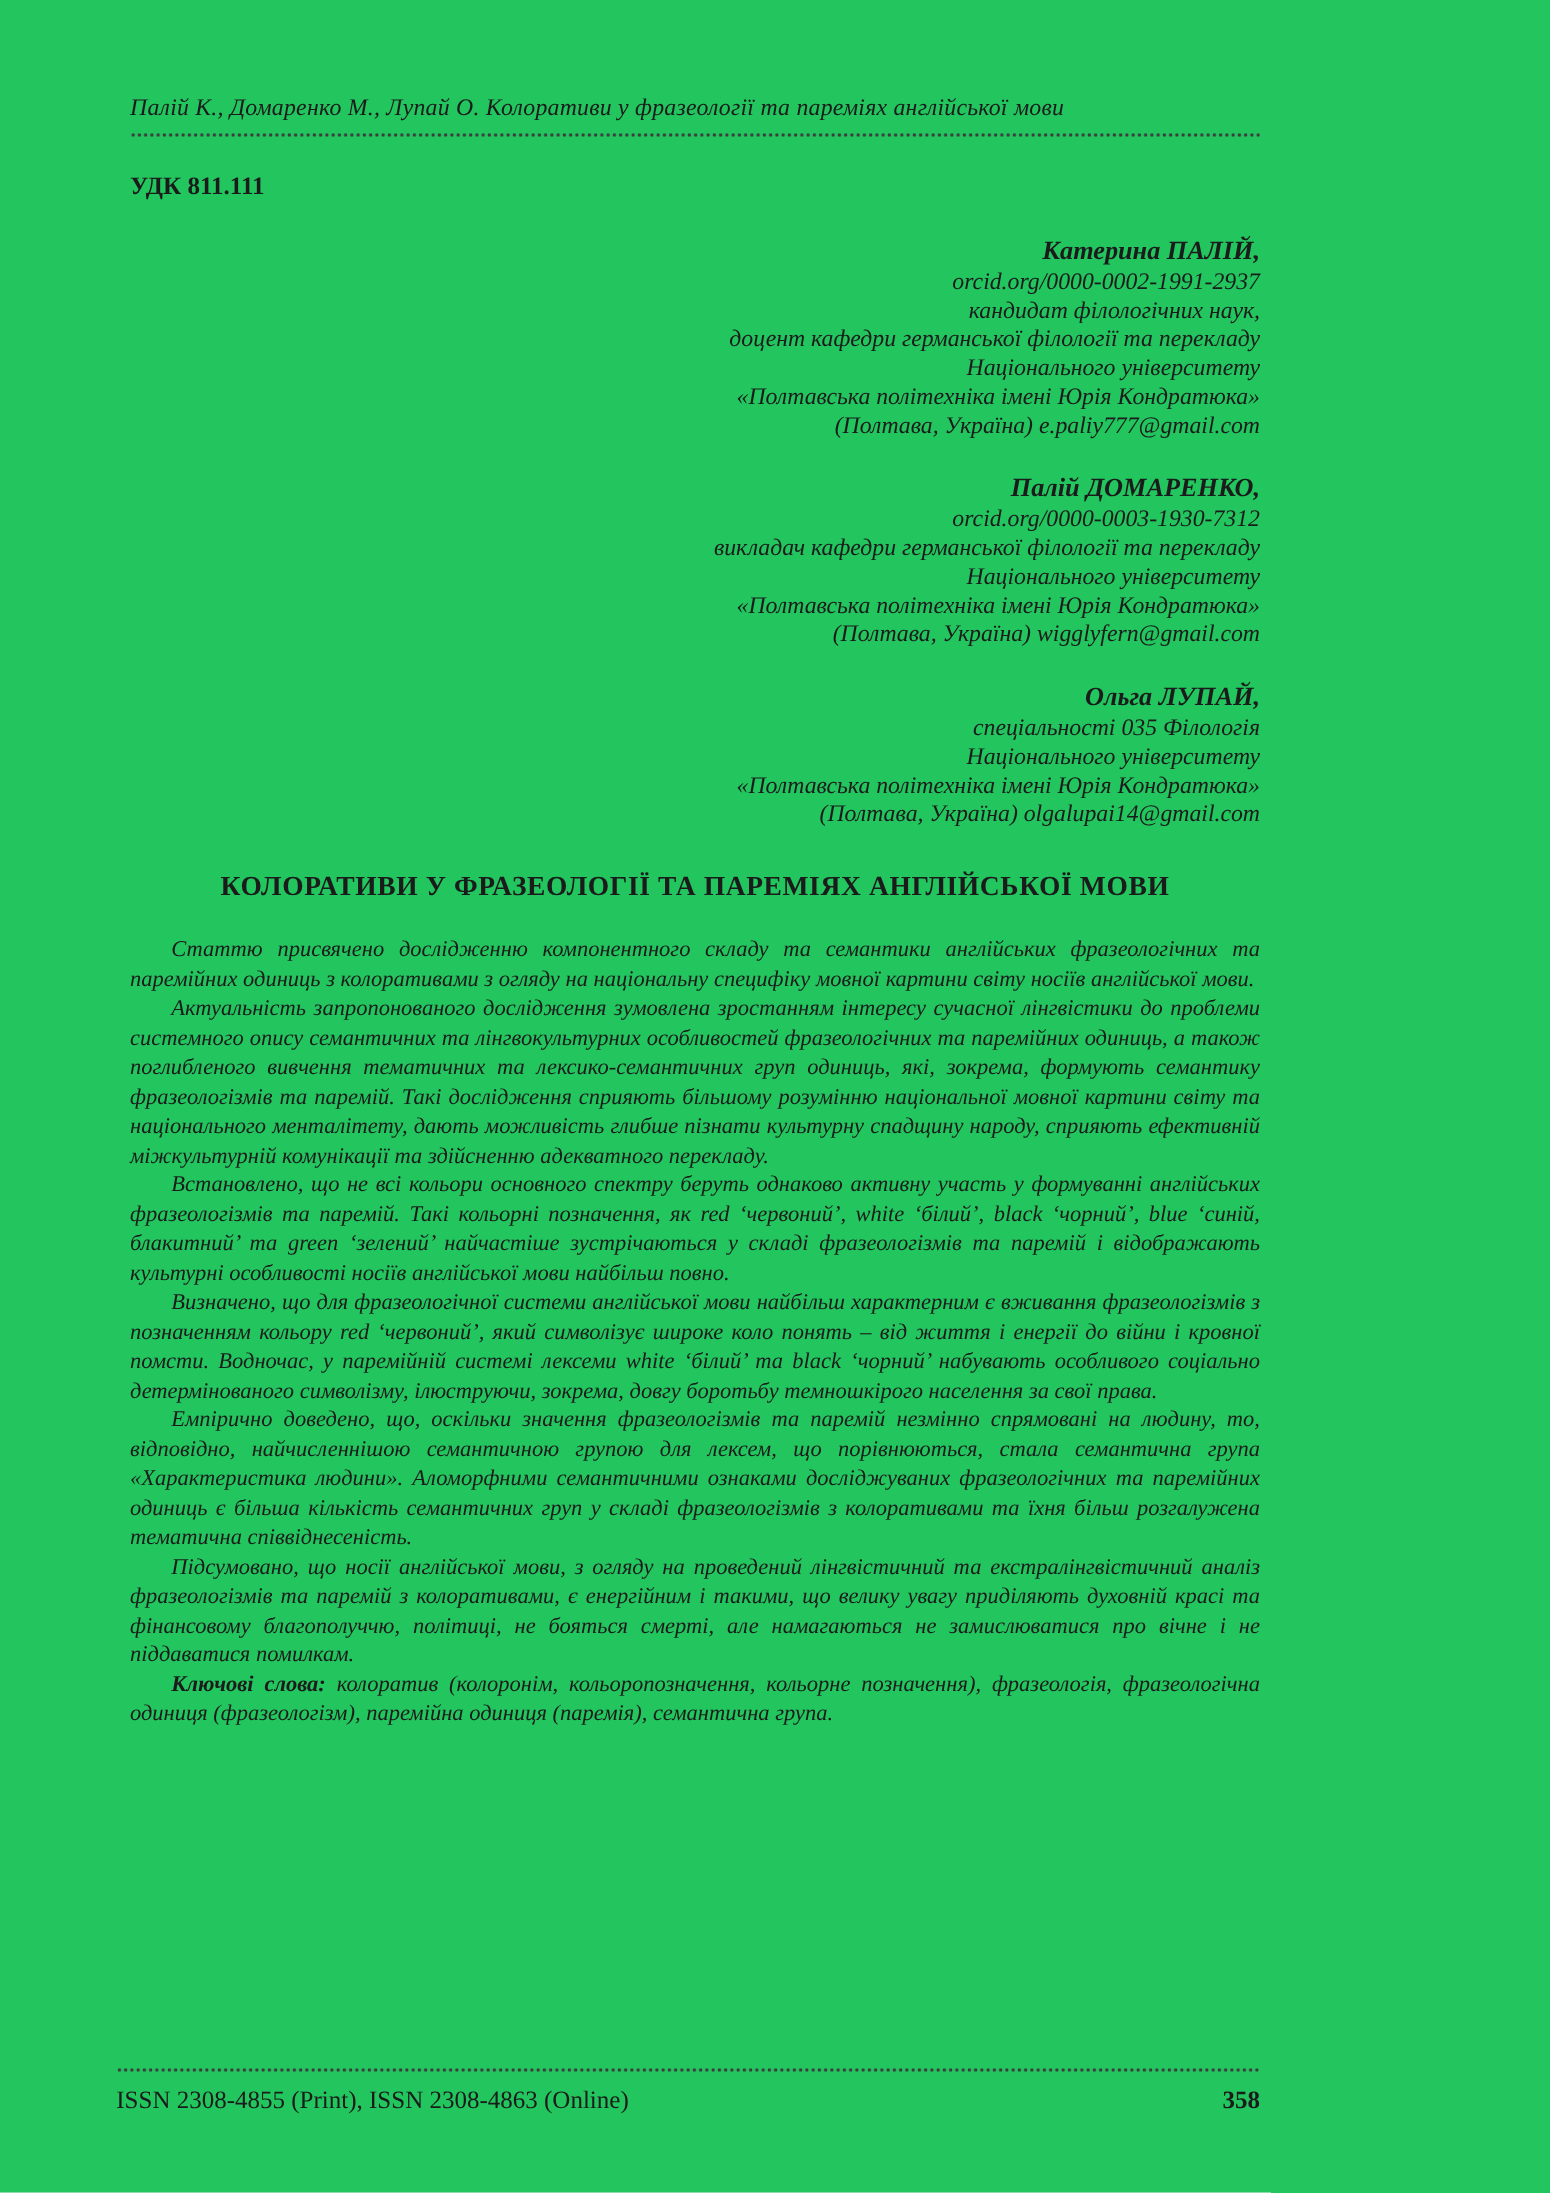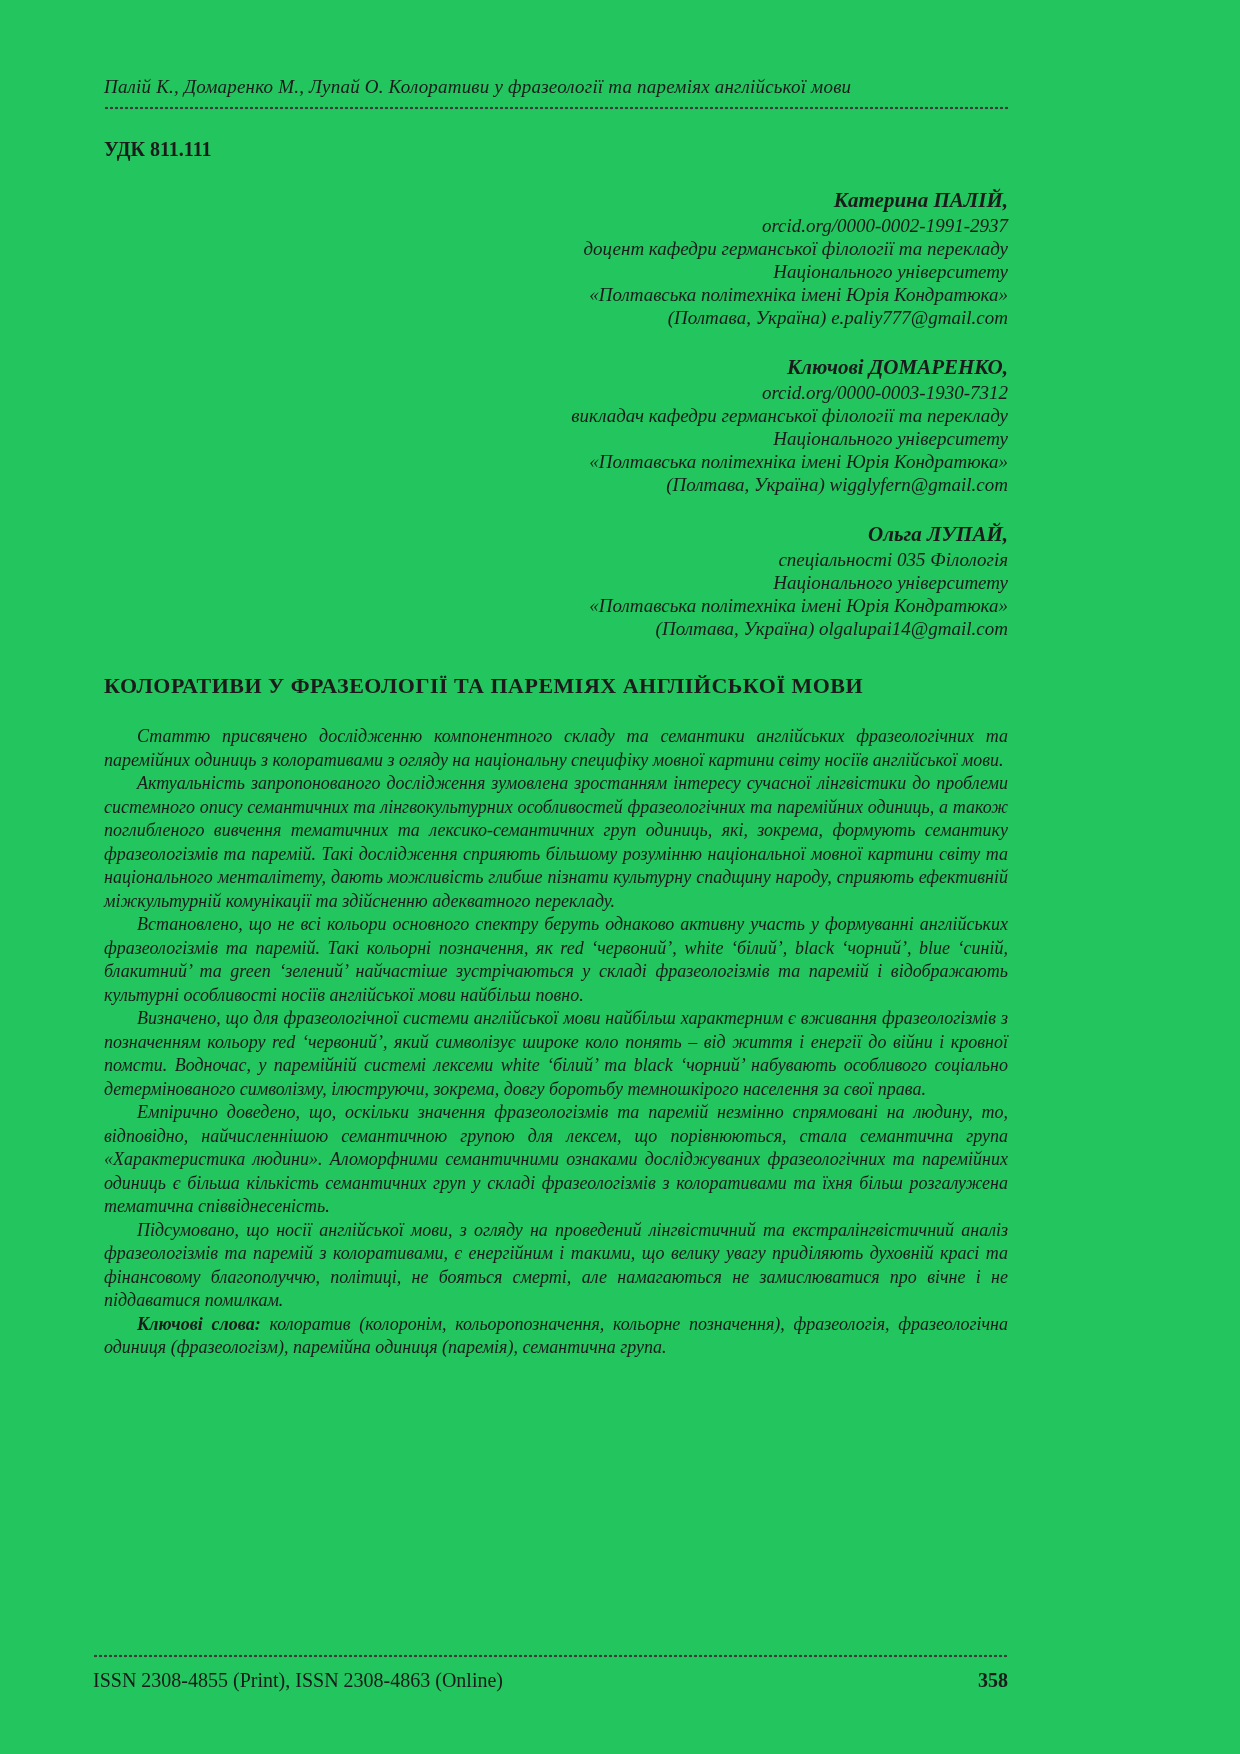--- a/index.html
+++ b/index.html
@@ -42,21 +42,21 @@
     line-height: 23px;
   }
   .author-name {
     font-weight: bold;
     font-size: 21px;
     line-height: 27px;
   }
   
   .article-title {
     margin-top: 32px;
-    text-align: left;
+    text-align: center;
     font-weight: bold;
     font-style: normal;
     font-size: 22px;
     line-height: 27px;
     letter-spacing: 0.5px;
   }
   
   .abstract {
     margin-top: 26px;
     font-style: italic;
@@ -95,28 +95,29 @@
 
   <div class="meta">
     <div>УДК 811.111</div>
   </div>
 
   <section class="authors">
 
     <div class="author-block">
       <div class="author-name">Катерина ПАЛІЙ,</div>
       <div>orcid.org/0000-0002-1991-2937</div>
+      <div>кандидат філологічних наук,</div>
       <div>доцент кафедри германської філології та перекладу</div>
       <div>Національного університету</div>
       <div>«Полтавська політехніка імені Юрія Кондратюка»</div>
       <div>(Полтава, Україна) e.paliy777@gmail.com</div>
     </div>
 
     <div class="author-block">
-      <div class="author-name">Ключові ДОМАРЕНКО,</div>
+      <div class="author-name">Палій ДОМАРЕНКО,</div>
       <div>orcid.org/0000-0003-1930-7312</div>
       <div>викладач кафедри германської філології та перекладу</div>
       <div>Національного університету</div>
       <div>«Полтавська політехніка імені Юрія Кондратюка»</div>
       <div>(Полтава, Україна) wigglyfern@gmail.com</div>
     </div>
 
     <div class="author-block">
       <div class="author-name">Ольга ЛУПАЙ,</div>
       <div>спеціальності 035 Філологія</div>

